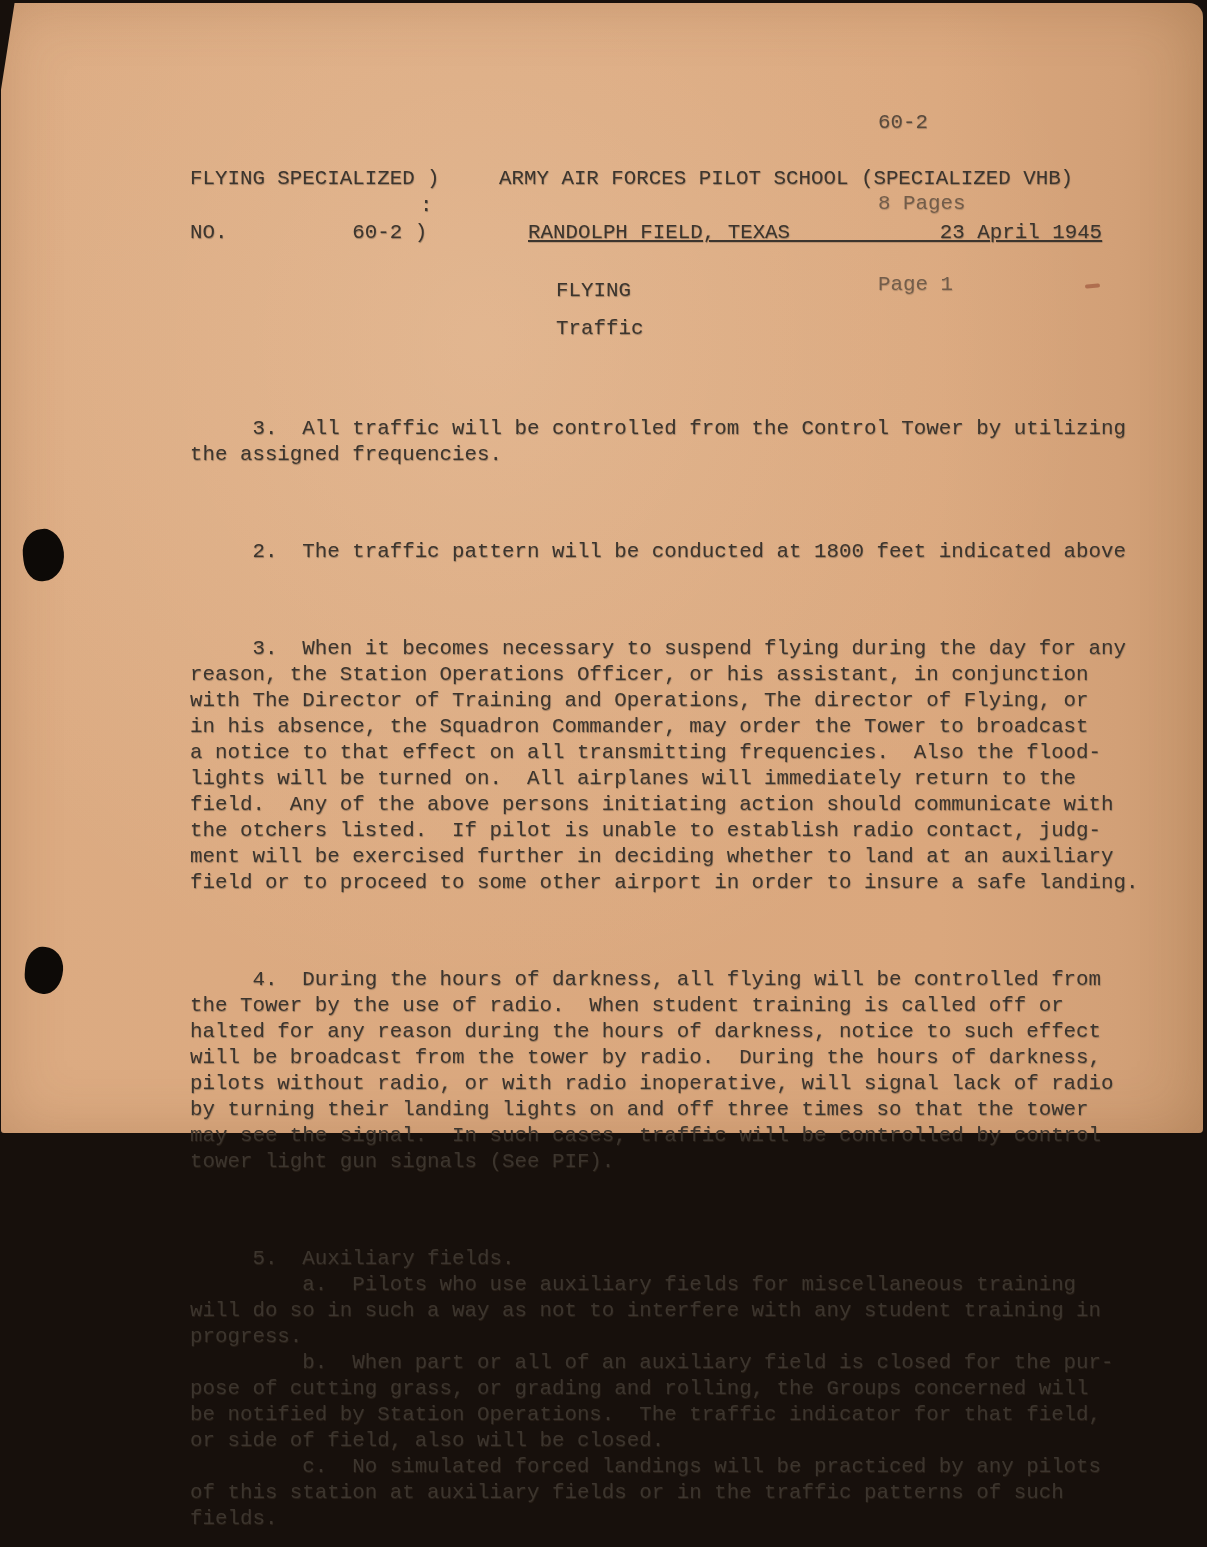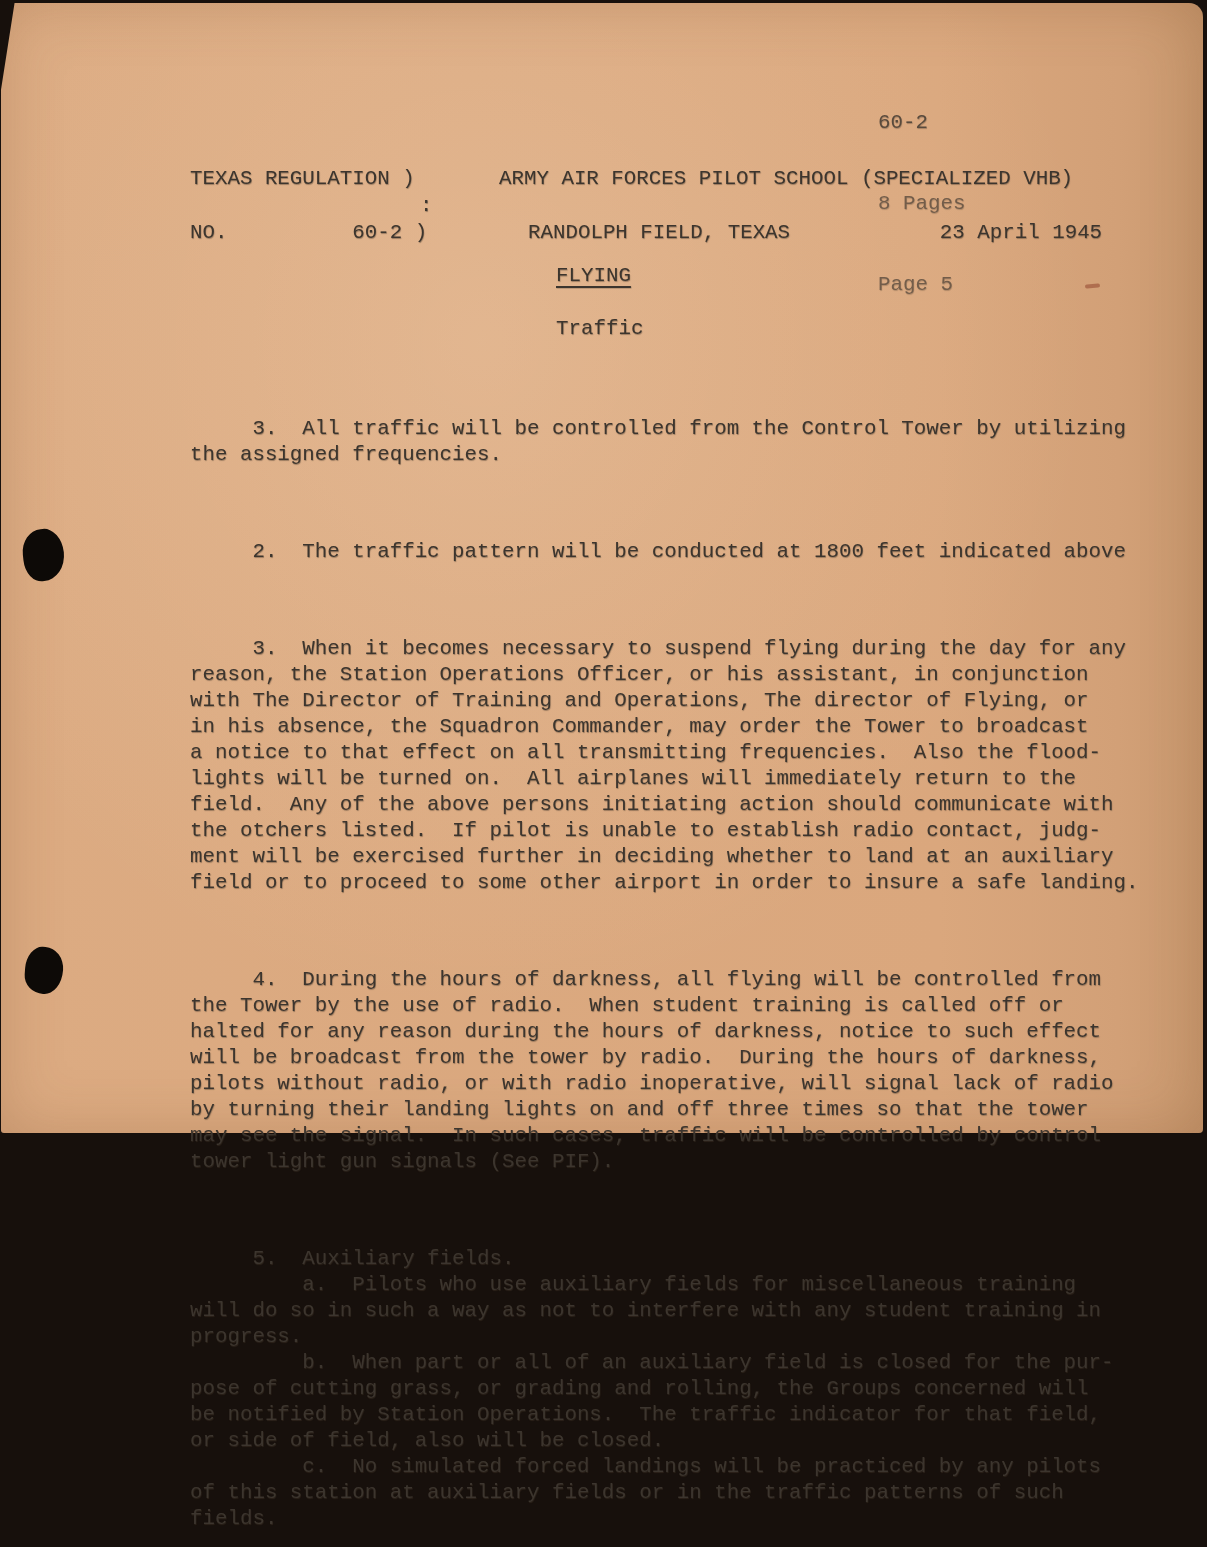--- a/index.html
+++ b/index.html
@@ -52,24 +52,23 @@
     font-size: 20.8px;
     line-height: 26px;
     text-shadow: 0.5px 0.5px 0.9px rgba(72,58,44,0.45);
   }
   .corner-note { left: 878px; top: 55px; line-height: 27px; opacity: 0.82; }
   .corner-note .faded { opacity: 0.8; }
   .hdr-left1  { left: 190px; top: 166px; }
   .hdr-colon  { left: 420px; top: 193px; }
   .hdr-left2  { left: 190px; top: 220px; }
   .hdr-right1 { left: 499px; top: 166px; }
-  .hdr-right2 { left: 528px; top: 220px; }
+  .hdr-right2 { left: 528px; top: 220px; text-decoration: underline; }
   .title {
-    left: 556px; top: 263px;
-    text-decoration: underline;
+    left: 556px; top: 278px;
     text-decoration-thickness: 2px;
     text-underline-offset: 5px;
   }
   .subtitle { left: 556px; top: 316px; }
   .body { left: 190px; top: 364px; right: 36px; }
   .para { margin: 0 0 19px 0; }
   .tline { white-space: pre; }
   .pencil-mark {
     position: absolute;
     left: 1085px; top: 284px;
@@ -86,24 +85,24 @@
 
   <div class="paper"></div>
   <div class="corner-fold"></div>
 
   <div class="hole hole1"></div>
   <div class="hole hole2"></div>
 
   <div class="ink corner-note">
     <div>60-2</div>
     <div class="faded">8 Pages</div>
-    <div class="faded">Page 5</div>
+    <div class="faded">Page 1</div>
   </div>
 
-  <div class="ink hdr-left1">TEXAS REGULATION )</div>
+  <div class="ink hdr-left1">FLYING SPECIALIZED )</div>
   <div class="ink hdr-colon">:</div>
   <div class="ink hdr-left2">NO.          60-2 )</div>
 
   <div class="ink hdr-right1">ARMY AIR FORCES PILOT SCHOOL (SPECIALIZED VHB)</div>
   <div class="ink hdr-right2">RANDOLPH FIELD, TEXAS            23 April 1945</div>
 
   <div class="ink title">FLYING</div>
   <div class="ink subtitle">Traffic</div>
 
   <div class="ink body">

